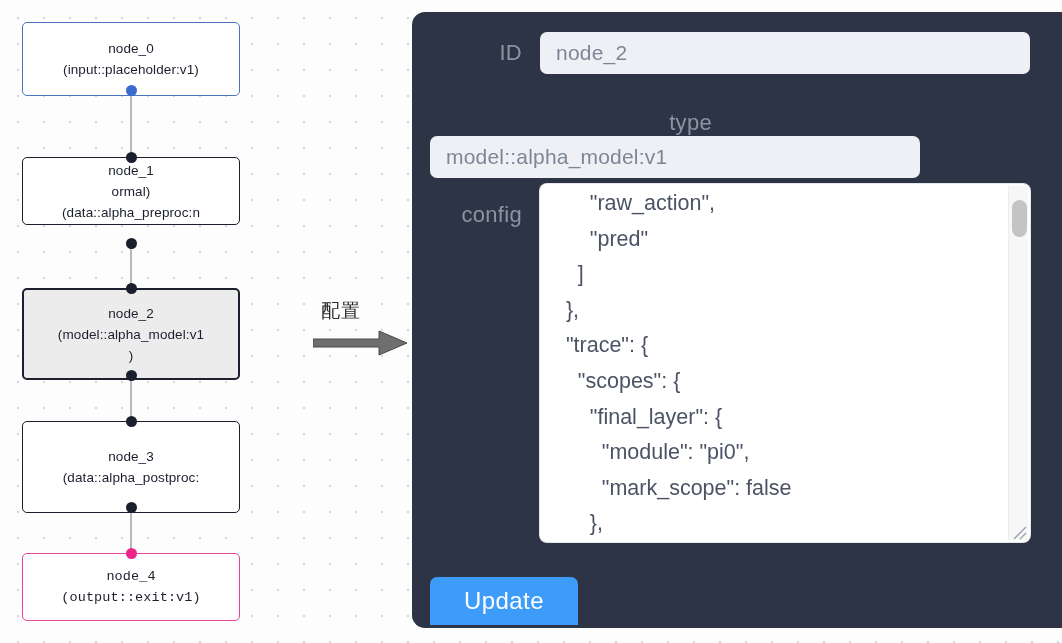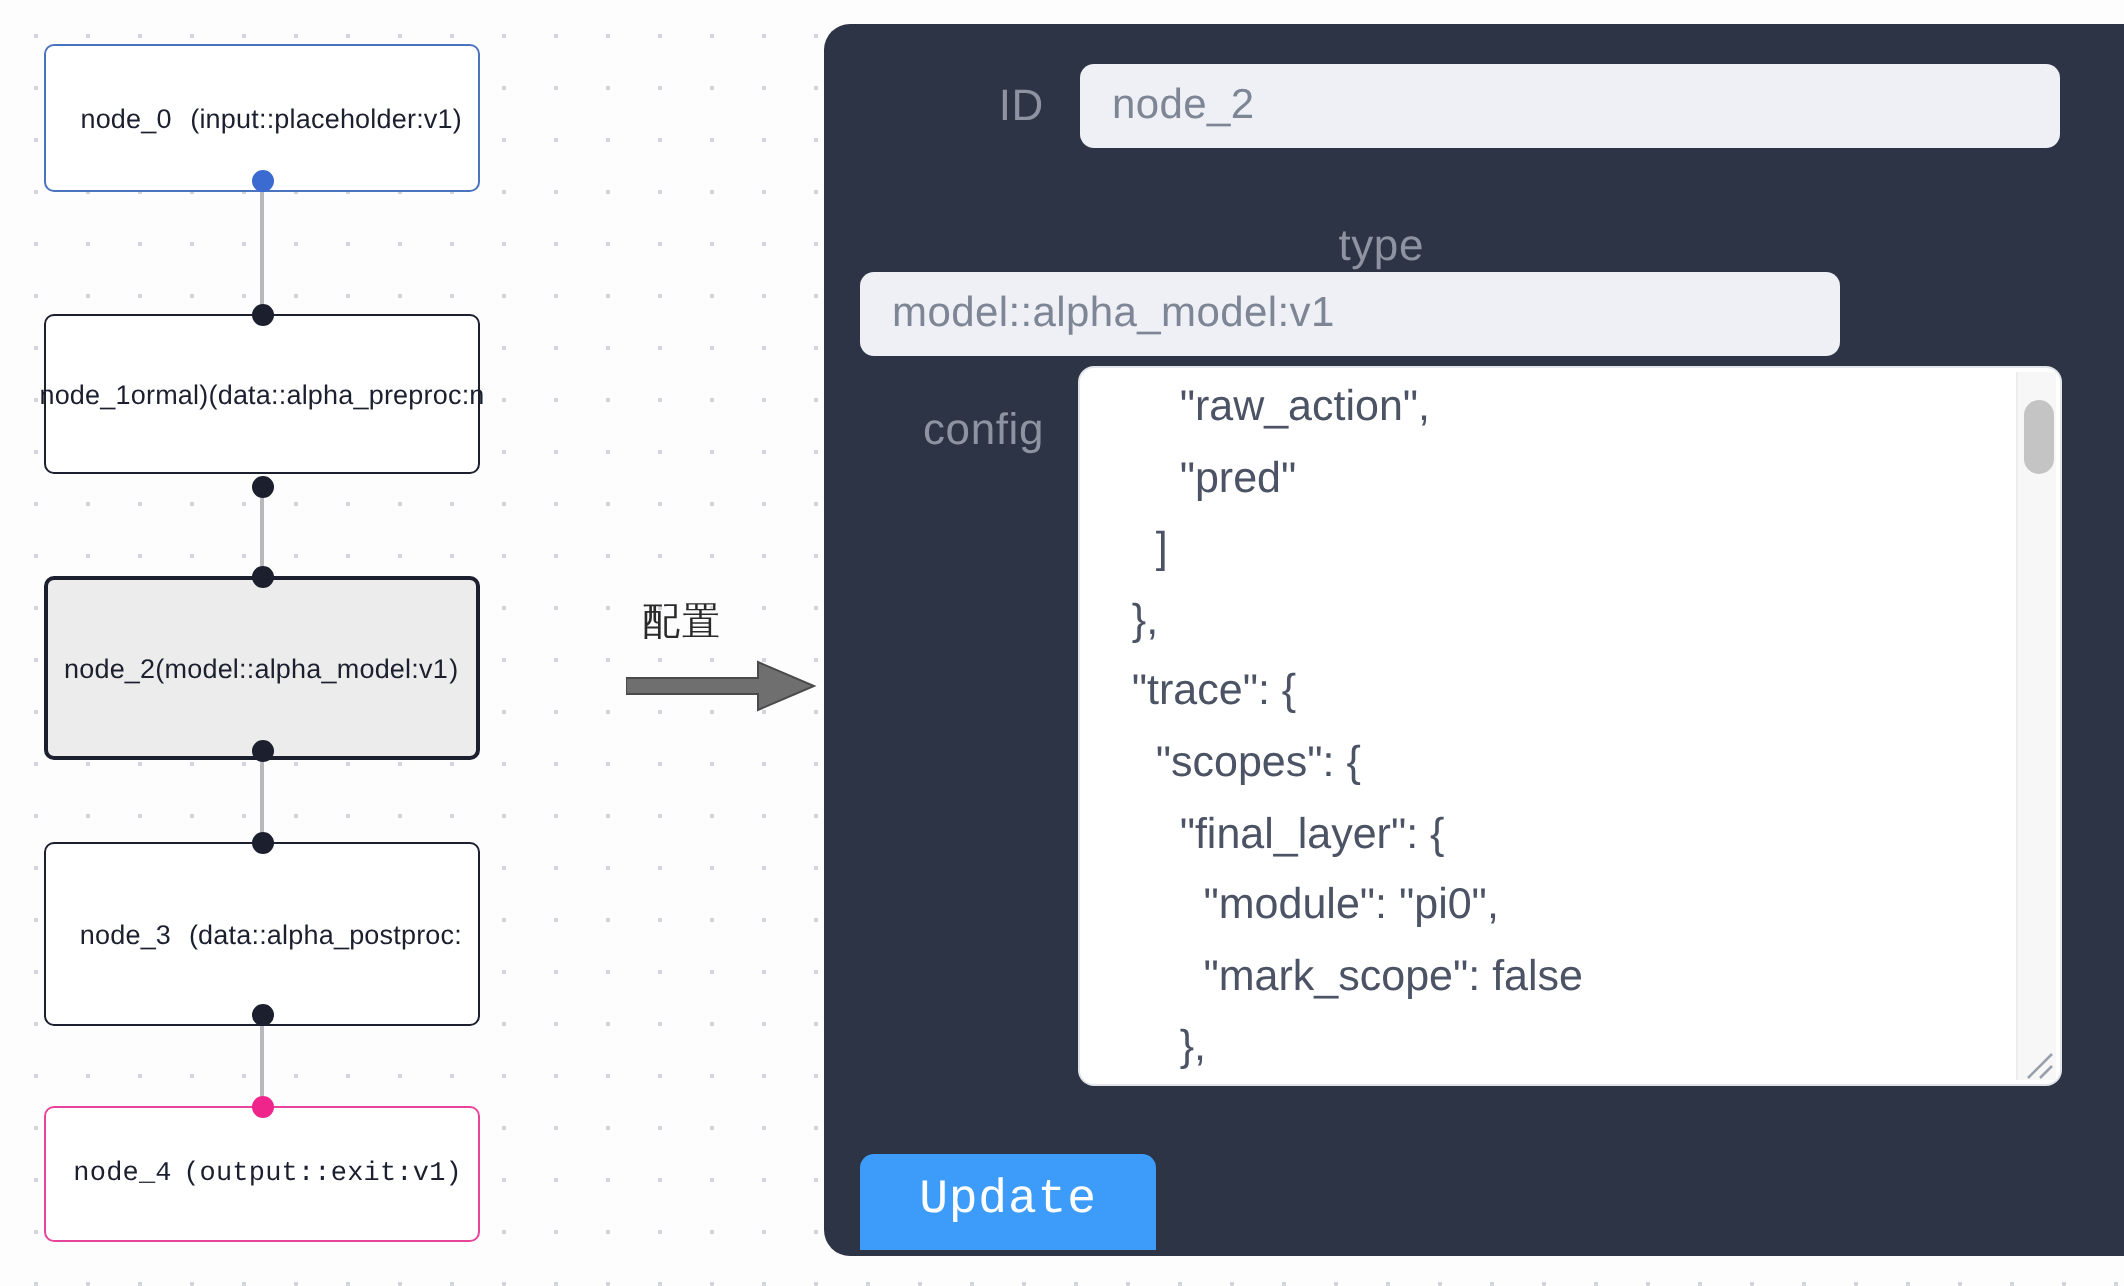--- a/index.html
+++ b/index.html
@@ -28,34 +28,34 @@
   }
 
   .node {
     position: absolute;
     left: 22px;
     width: 218px;
     background: #ffffff;
     border: 1.6px solid #1b1f2e;
     border-radius: 5px;
     display: flex;
-    flex-direction: row;
+    flex-direction: column;
     align-items: center;
     justify-content: center;
     text-align: center;
     color: #1b1f2e;
     font-size: 13.5px;
     line-height: 21px;
     letter-spacing: 0.1px;
     padding: 0 8px;
   }
   .node .nl { display: block; width: 100%; }
 
   .node.n0 { top: 22px;  height: 74px; border-color: #4a73c0; border-width: 1.4px; }
-  .node.n1 { top: 157px; height: 80px; }
+  .node.n1 { top: 157px; height: 68px; }
   .node.n2 { top: 288px; height: 92px; background: #ececec; border-width: 2.2px; }
   .node.n3 { top: 421px; height: 92px; }
   .node.n4 { top: 553px; height: 68px; border-color: #e8449a; border-width: 1.6px; font-family: Liberation Mono, monospace; }
 
   
   .edge {
     position: absolute;
     left: 130.2px;
     width: 2px;
     background: #b9b9bd;
@@ -180,21 +180,21 @@
 
   #update-button {
     position: absolute;
     left: 18px; top: 565px;
     width: 148px; height: 48px;
     background: #3d9bfa;
     border: none;
     border-radius: 7px 7px 0 0;
     color: #ffffff;
     font-size: 24px;
-    font-family: Liberation Mono, monospace;
+    font-family: Liberation Sans, sans-serif;
     letter-spacing: 0.4px;
     cursor: pointer;
     text-align: center;
     line-height: 42px;
   }
 </style>
 </head>
 <body>
 
 <div id="root">

